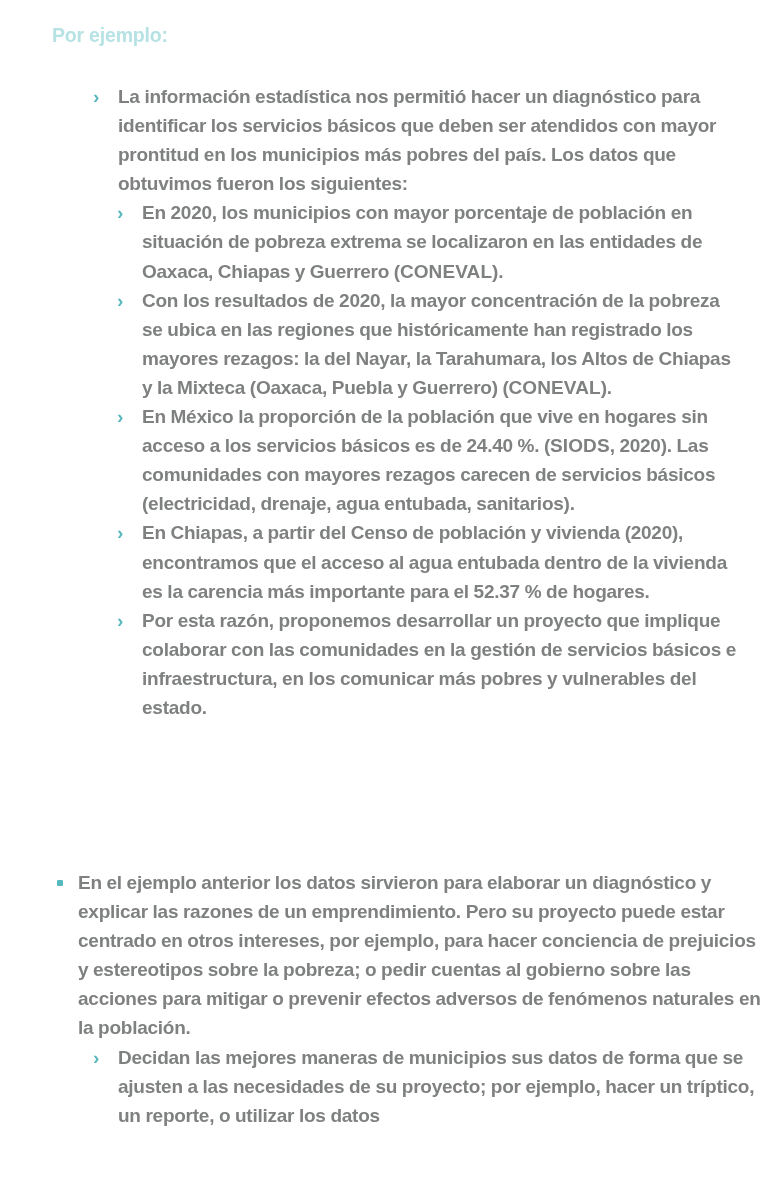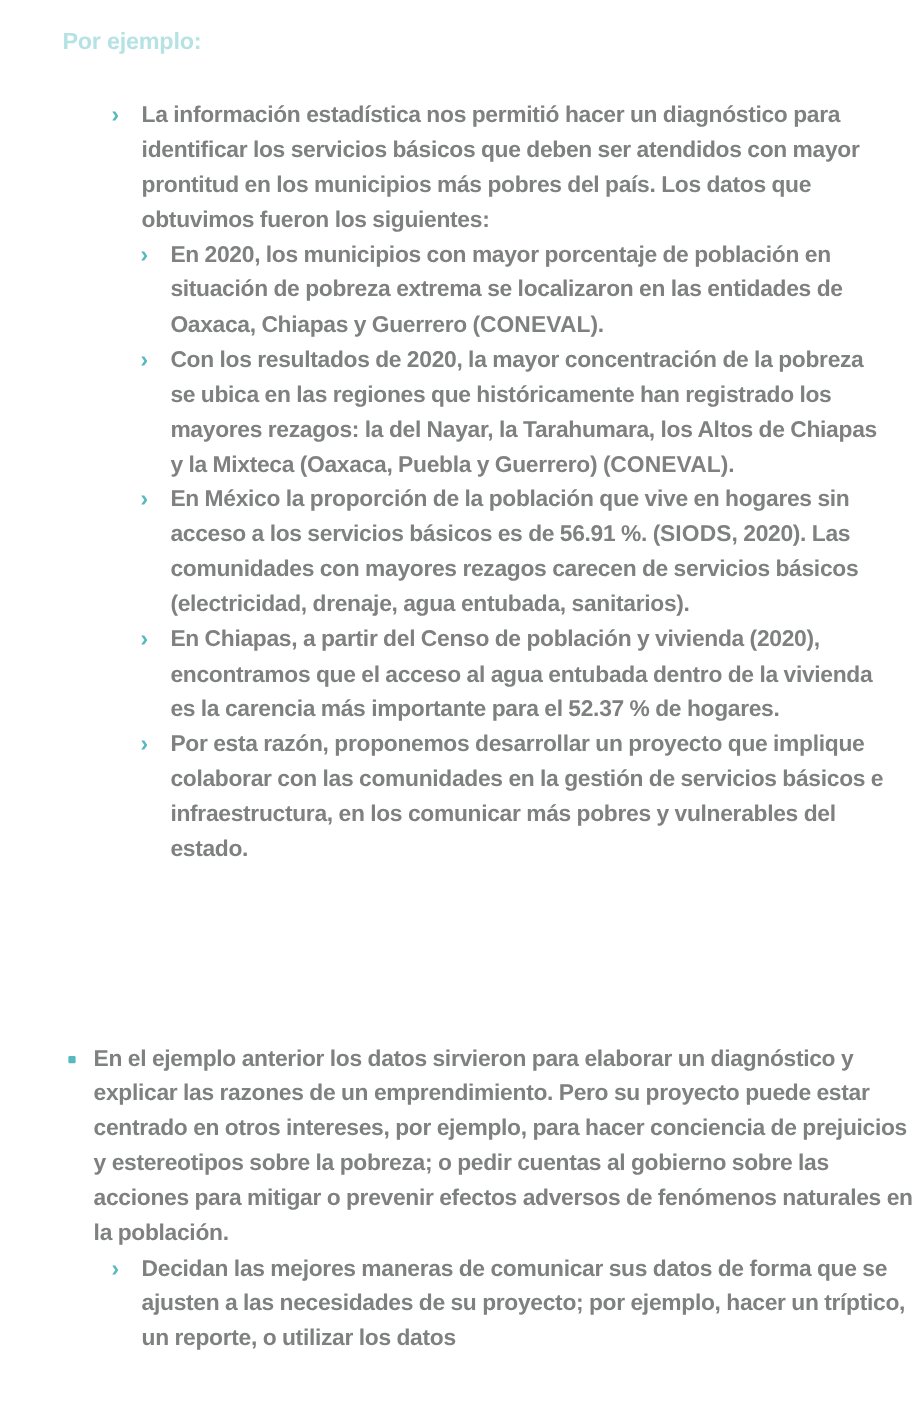--- a/index.html
+++ b/index.html
@@ -162,21 +162,21 @@
         <span class="txt"><span>En 2020, los municipios con mayor porcentaje de población en situación de pobreza extrema se localizaron en las entidades de Oaxaca, Chiapas y Guerrero (</span><span class="sc">CONEVAL</span><span>).</span></span>
       </div>
 
       <div class="li">
         <span class="marker chev">›</span>
         <span class="txt"><span>Con los resultados de 2020, la mayor concentración de la pobreza se ubica en las regiones que históricamente han registrado los mayores rezagos: la del Nayar, la Tarahumara, los Altos de Chiapas y la Mixteca (Oaxaca, Puebla y Guerrero) (</span><span class="sc">CONEVAL</span><span>).</span></span>
       </div>
 
       <div class="li">
         <span class="marker chev">›</span>
-        <span class="txt"><span>En México la proporción de la población que vive en hogares sin acceso a los servicios básicos es de 56.91 %. (</span><span class="sc">SIODS</span><span>, 2020). Las comunidades con mayores rezagos carecen de servicios básicos (electricidad, drenaje, agua entubada, sanitarios).</span></span>
+        <span class="txt"><span>En México la proporción de la población que vive en hogares sin acceso a los servicios básicos es de 24.40 %. (</span><span class="sc">SIODS</span><span>, 2020). Las comunidades con mayores rezagos carecen de servicios básicos (electricidad, drenaje, agua entubada, sanitarios).</span></span>
       </div>
 
       <div class="li">
         <span class="marker chev">›</span>
         <span class="txt">En Chiapas, a partir del Censo de población y vivienda (2020), encontramos que el acceso al agua entubada dentro de la vivienda es la carencia más importante para el 52.37 % de hogares.</span>
       </div>
 
       <div class="li">
         <span class="marker chev">›</span>
         <span class="txt">Por esta razón, proponemos desarrollar un proyecto que implique colaborar con las comunidades en la gestión de servicios básicos e infraestructura, en los comunicar más pobres y vulnerables del estado.</span>
@@ -190,19 +190,19 @@
     <div class="li">
       <span class="marker dot">
           <i></i>
         </span>
       <span class="txt">En el ejemplo anterior los datos sirvieron para elaborar un diagnóstico y explicar las razones de un emprendimiento. Pero su proyecto puede estar centrado en otros intereses, por ejemplo, para hacer conciencia de prejuicios y estereotipos sobre la pobreza; o pedir cuentas al gobierno sobre las acciones para mitigar o prevenir efectos adversos de fenómenos naturales en la población.</span>
     </div>
 
     <div class="list lvl1">
       <div class="li">
         <span class="marker chev">›</span>
-        <span class="txt">Decidan las mejores maneras de comunicar sus datos de forma que se ajusten a las necesidades de su proyecto; por ejemplo, hacer un tríptico, un reporte, o utilizar los datos</span>
+        <span class="txt">Decidan las mejores maneras de municipios sus datos de forma que se ajusten a las necesidades de su proyecto; por ejemplo, hacer un tríptico, un reporte, o utilizar los datos</span>
       </div>
     </div>
 
   </div>
 
 </div>
 
 </body></html>

